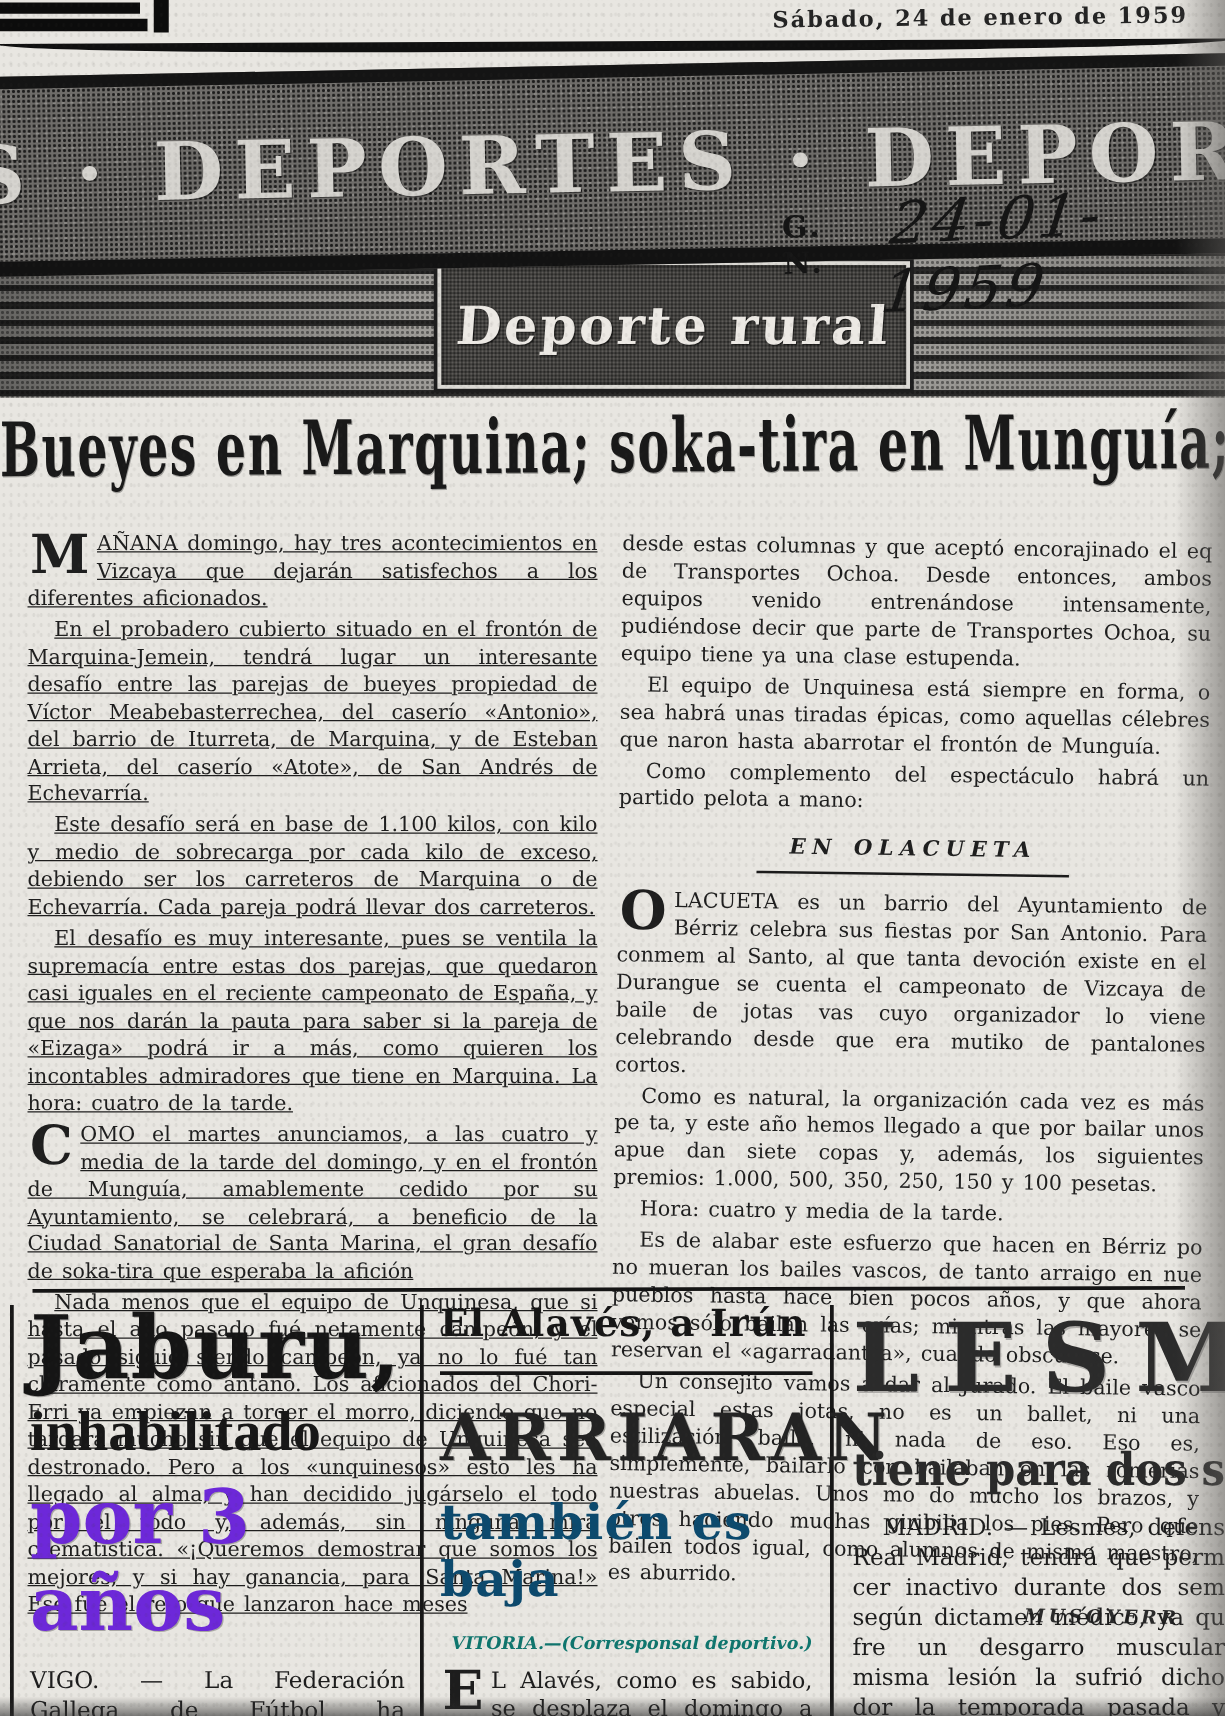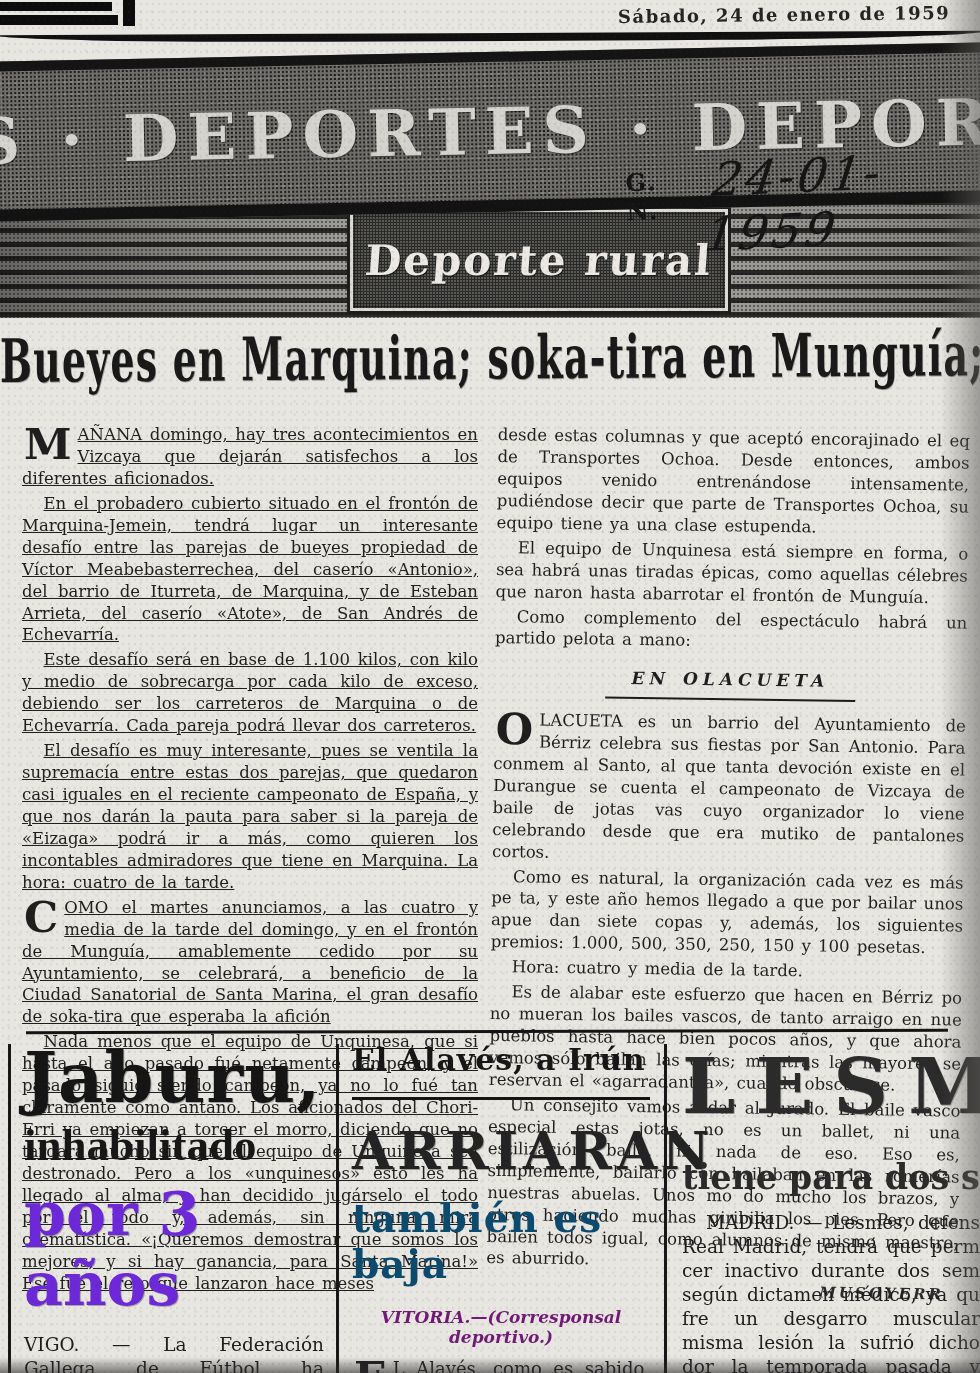--- a/index.html
+++ b/index.html
@@ -104,21 +104,21 @@
   .b1{left:24px;width:300px;}
   .b2{left:352px;width:298px;}
   .b3{left:682px;width:298px;height:331px;overflow:hidden;}
   .jab-l1{font-size:70px;font-weight:bold;letter-spacing:1px;line-height:1.02;color:#151515;text-shadow:1px 1px 0 rgba(20,20,20,.3);}
   .jab-l2{font-size:45px;font-weight:600;line-height:1.1;margin-top:8px;color:#171717;font-family:Liberation Serif, serif;}
   .jab-l3{font-size:60px;font-weight:bold;margin-top:8px;color:#6d28d9;text-shadow:1px 1px 0 rgba(20,20,20,.3);}
   .bbody{font-size:18.5px;line-height:1.3;text-align:justify;word-spacing:2px;margin:14px 0 0 0;color:#1d1d1d;}
   .kicker{font-size:30px;font-weight:bold;letter-spacing:1px;border-bottom:3px solid #141414;padding-bottom:20px;color:#161616;}
   .arriaran{font-size:52px;font-weight:bold;letter-spacing:5px;margin-top:20px;color:#232323;text-shadow:1px 1px 0 rgba(30,30,30,.35);}
   .alaves-sub{font-size:39px;font-weight:700;letter-spacing:1px;margin-top:14px;color:#0c4a6e;}
-  .byline{font-size:17px;font-style:italic;font-weight:bold;text-align:center;margin-top:20px;color:#701a75;}
+  .byline{font-size:14px;font-style:italic;font-weight:bold;text-align:right;margin-top:20px;color:#0f766e;}
   .b2 .bbody{margin-top:10px;font-size:18px;}
   .lesme{font-size:76px;font-weight:bold;letter-spacing:20px;white-space:nowrap;color:#2b2b2b;
     text-shadow:1px 1px 0 rgba(40,40,40,.3);}
   .lesme-sub{font-size:36px;font-weight:bold;white-space:nowrap;margin-top:24px;color:#2a2a2a;
     transform:scaleX(.93);transform-origin:0 50%;}
 </style>
 </head>
 <body>
 
 <div class="sheet">

